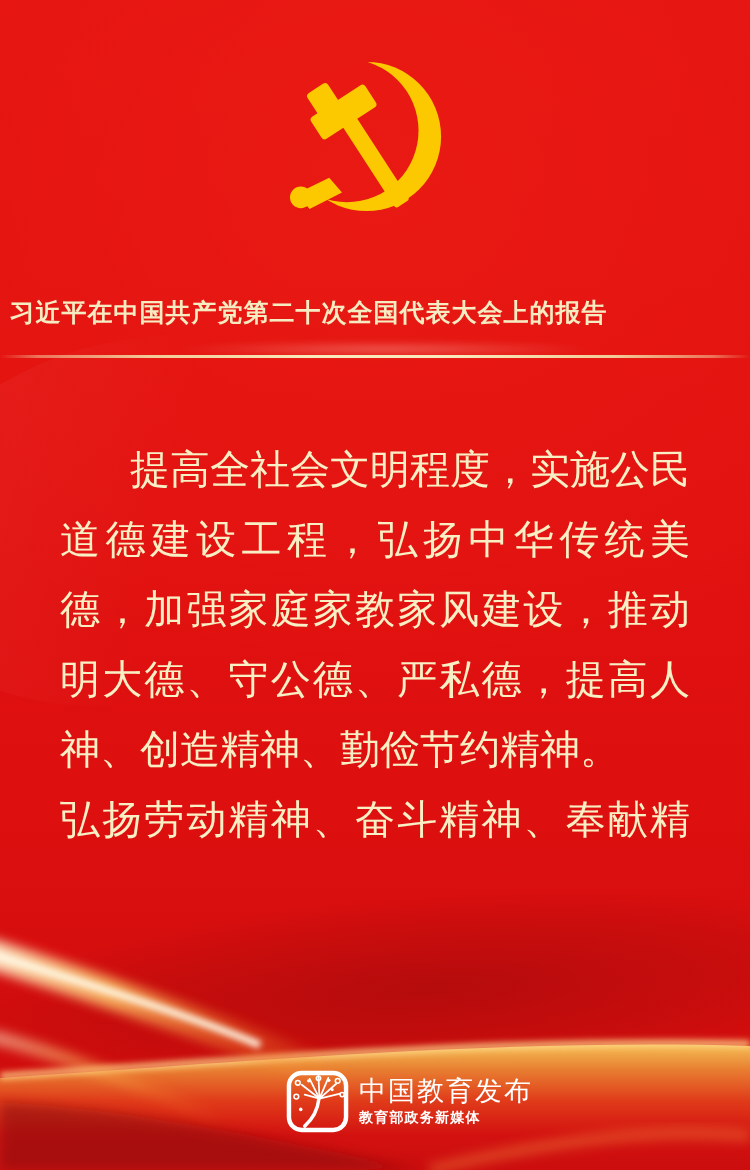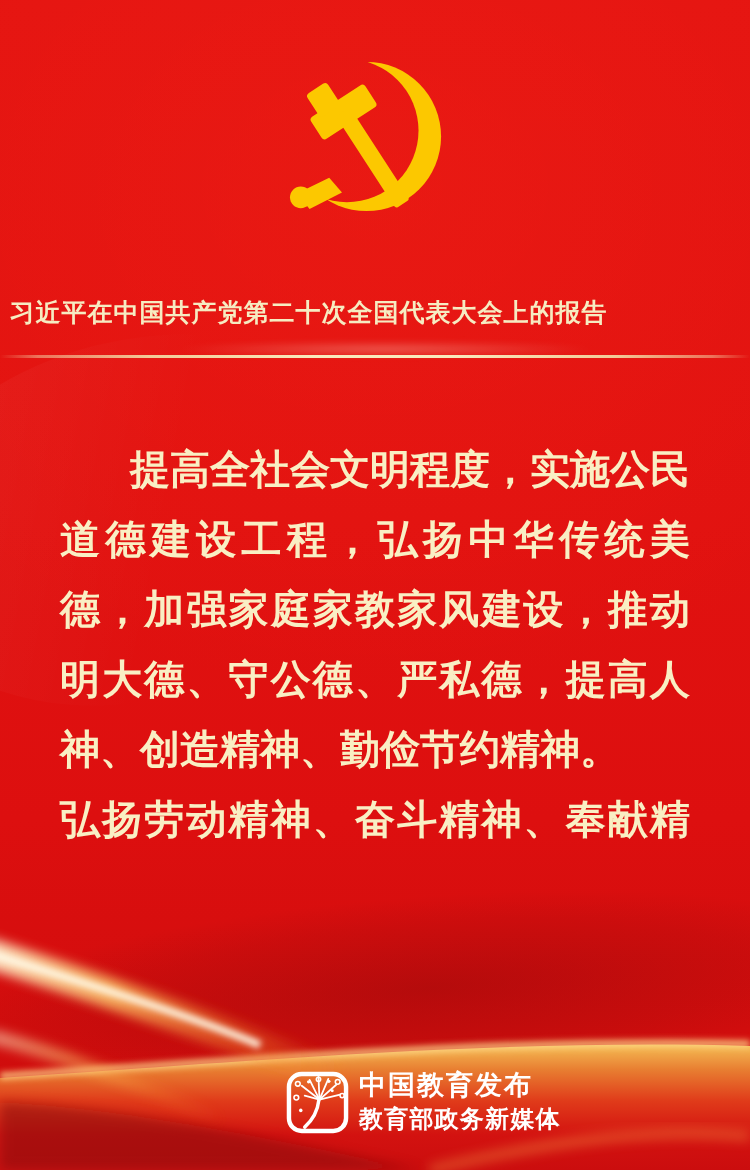--- a/index.html
+++ b/index.html
@@ -33,36 +33,36 @@
       rgba(243,223,166,.9) 82%, rgba(246,231,180,.45) 95%, rgba(246,231,180,0) 100%);
   }
   .divider-glow {
     position:absolute; top:341px; left:175px; width:420px; height:14px; z-index:1;
     background:radial-gradient(ellipse at 50% 60%, rgba(255,248,225,.30), rgba(255,248,225,0) 72%);
     filter:blur(3px);
   }
 
   .body-text {
     position:absolute; top:435px; left:60px; width:630px; z-index:3;
-    font-family:"Liberation Serif","DejaVu Serif",serif; font-weight:bold;
+    font-family:"Liberation Serif","DejaVu Serif",serif; font-weight:normal;
     font-size:40px; line-height:70px; color:#f9efc4;
   }
   .body-line { text-align:justify; text-align-last:justify; text-justify:inter-character; }
   .body-line.first { text-indent:70px; }
   .body-line.last  { text-align-last:left; }
 
   .silk { position:absolute; left:0; top:840px; width:750px; height:330px; z-index:1; }
 
   .footer {
     position:absolute; left:286px; top:1070px; z-index:6;
     display:flex; align-items:center; gap:10px; color:#ffffff;
   }
   .footer-icon { width:63px; height:63px; flex:0 0 auto; }
-  .brand-name { font-size:27px; font-weight:bold; letter-spacing:2px; line-height:1.15; white-space:nowrap; }
-  .brand-subtitle { font-size:24px; font-weight:bold; letter-spacing:1.2px; margin-top:2px; white-space:nowrap; }
+  .brand-name { font-size:27px; font-weight:normal; letter-spacing:2px; line-height:1.15; white-space:nowrap; }
+  .brand-subtitle { font-size:14px; font-weight:bold; letter-spacing:1.2px; margin-top:2px; white-space:nowrap; }
 </style>
 </head>
 <body>
 
 <div class="poster">
 
   <div class="sheen"></div>
 
   <svg class="emblem" viewBox="0 0 165 160" aria-hidden="true">
     <defs>

